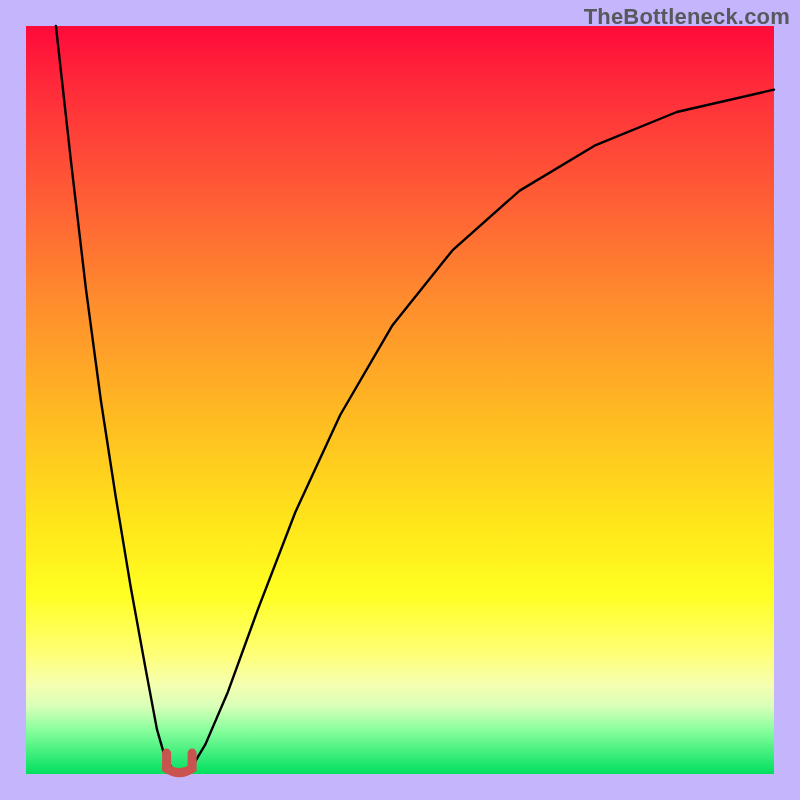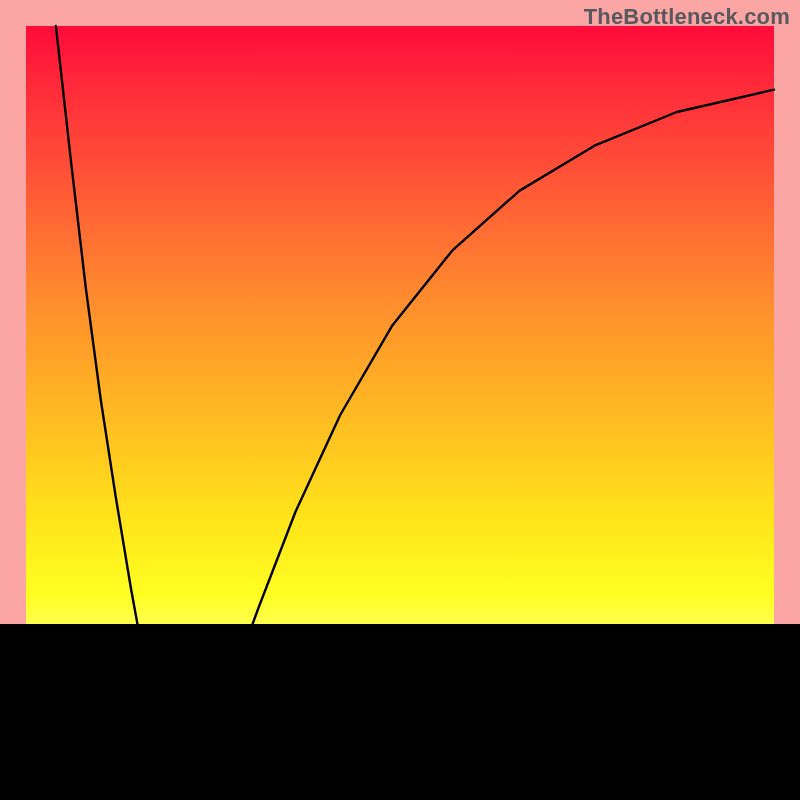--- a/index.html
+++ b/index.html
@@ -1,16 +1,16 @@
 <!DOCTYPE html>
 <html><head>
 <meta charset="utf-8">
 <style>
   html,body{margin:0;padding:0;background:#000;}
-  .frame{position:relative;width:800px;height:624px;background:#fca5a5;overflow:hidden;}
+  .frame{position:relative;width:800px;height:800px;background:#c4b5fd;overflow:hidden;}
   .plot{position:absolute;left:26px;top:26px;width:748px;height:748px;
         background:linear-gradient(to bottom,
           #ff0a3a 0%,
           #ff2a3a 8%,
           #ff5a36 22%,
           #ff8a2e 36%,
           #ffba22 52%,
           #ffe41a 66%,
           #ffff22 76%,
           #ffff78 84%,

